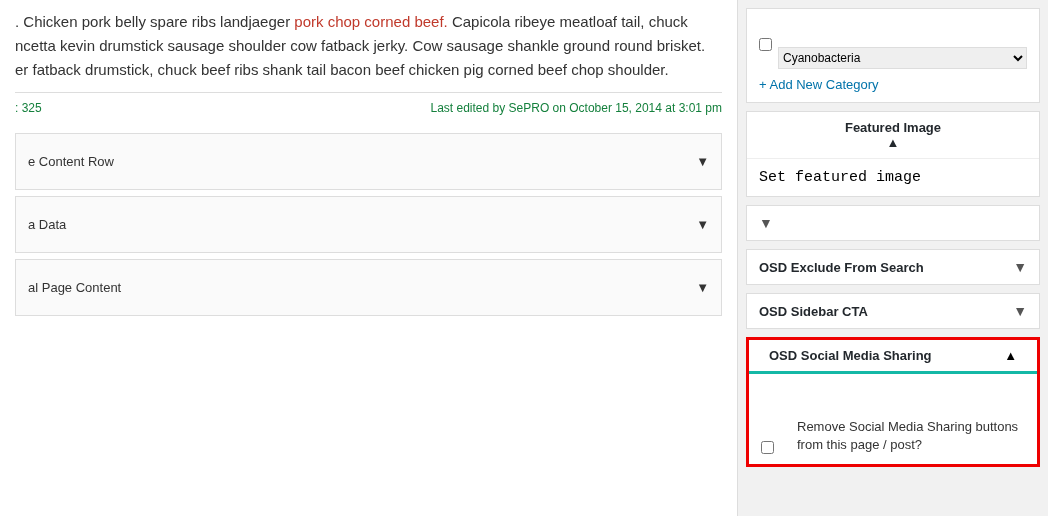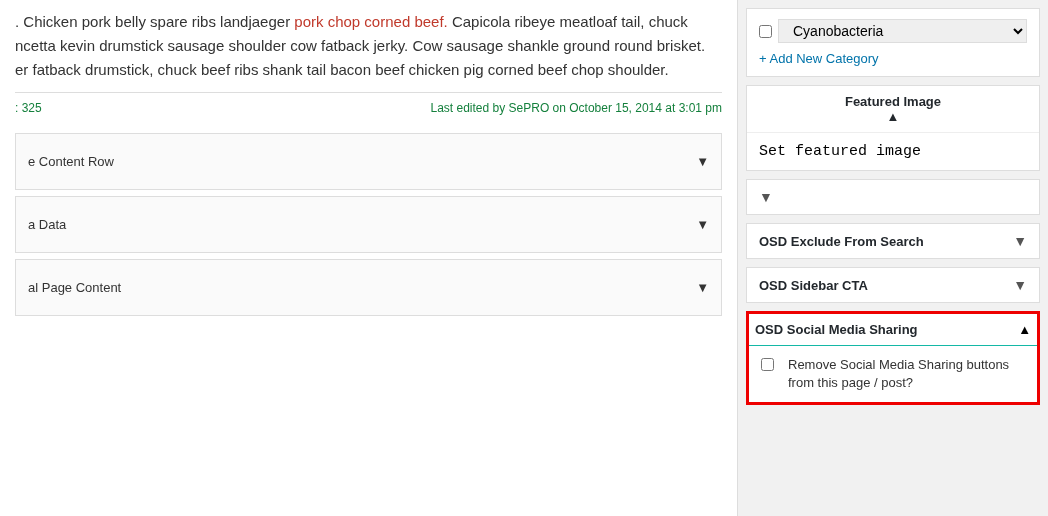--- a/index.html
+++ b/index.html
@@ -108,23 +108,24 @@
       display: flex;
       align-items: center;
       gap: 6px;
       margin-bottom: 8px;
     }
     .category-select input[type="checkbox"] {
       margin: 0;
     }
     .category-select select {
       flex: 1;
-      font-size: 14px;
-      padding: 2px 10px;
-      border: 1px solid #ddd;
+      font-size: 12px;
+      padding: 2px 0;
+      border: 1px solid #ddd;
+      margin-top: 28px;
     }
 
     
     .set-featured-link {
       color: #000000;
       text-decoration: none;
       font-size: 15px;
       font-family: Liberation Mono, monospace;
     }
 
@@ -153,39 +154,40 @@
     .social-media-box {
       background: #fff;
       border: 3px solid #e00;
       margin-bottom: 8px;
     }
 
     .social-media-header {
       display: flex;
       justify-content: space-between;
       align-items: center;
-      padding: 8px 6px;
-      border-bottom: 1px solid #14b8a6;
+      padding: 8px 20px;
+      border-bottom: 3px solid #14b8a6;
     }
     .social-media-header span.label {
       font-size: 13px;
       font-weight: bold;
       color: #23282d;
     }
 
     .social-media-content {
       padding: 10px 12px;
     }
     .checkbox-label {
       display: flex;
-      align-items: flex-start;
-      gap: 14px;
+      align-items: flex-end;
+      gap: 23px;
       font-size: 13px;
       color: #333;
       line-height: 1.4;
+      margin-top: 34px;
     }
     .checkbox-label input[type="checkbox"] {
       margin-top: 2px;
     }
 
     .fatback-label {
       font-size: 13px;
       color: #333;
       font-weight: bold;
       padding: 8px 0 4px 0;

